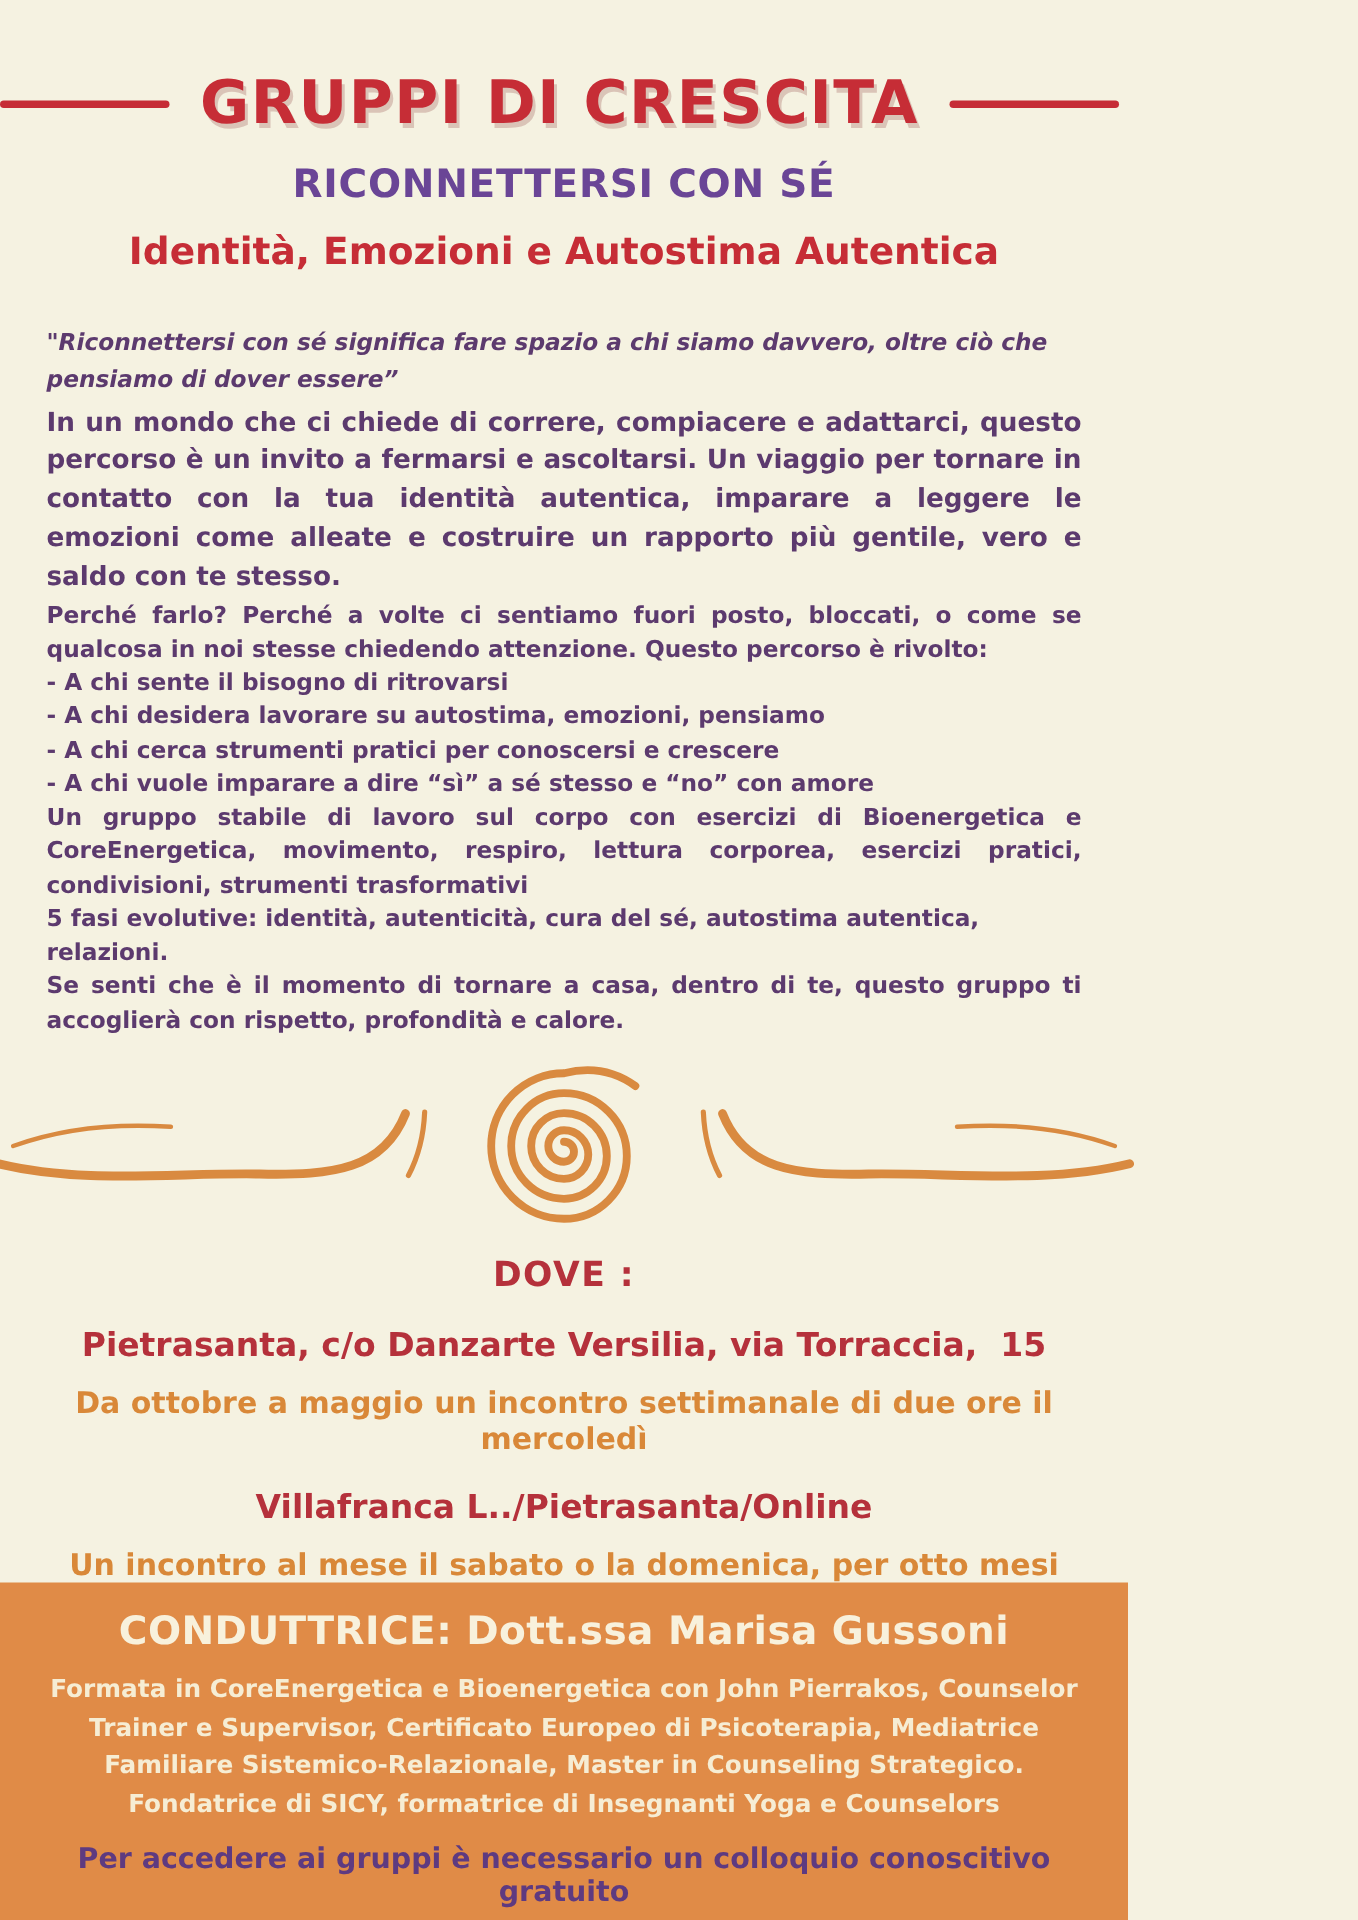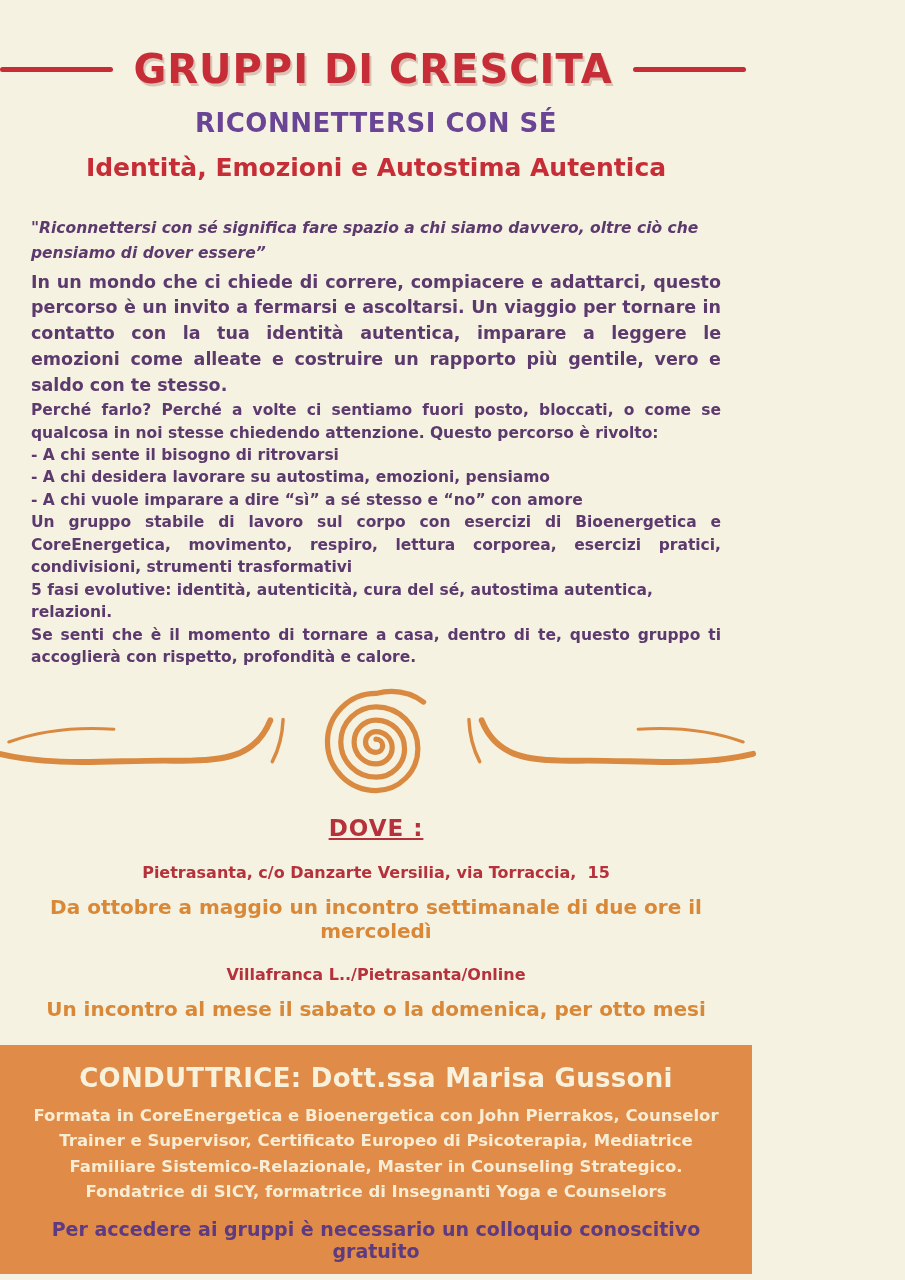--- a/index.html
+++ b/index.html
@@ -38,22 +38,22 @@
   .list-line { font-weight:bold; font-size:15.5px; line-height:1.45; }
 
   
   .divider { margin-top:12px; display:flex; align-items:center; justify-content:center; }
   .flourish { flex:0 0 auto; }
   .spiral-wrap { margin:0 28px; flex:0 0 auto; }
   svg .stroke { fill:none; stroke:#D98A40; stroke-linecap:round; }
 
   
   .where { text-align:center; margin-top:8px; }
-  .where-heading { font-size:23px; font-weight:bold; color:#B5313B; letter-spacing:1px;text-decoration:underline; }
-  .where-loc { font-size:16px; font-weight:bold; color:#B5313B; margin-top:22px;
+  .where-heading { font-size:23px; font-weight:bold; color:#B5313B; letter-spacing:1px; }
+  .where-loc { font-size:22px; font-weight:bold; color:#B5313B; margin-top:22px;
     white-space:pre-wrap; }
   .where-sched { font-size:20px; font-weight:bold; color:#D98838; margin-top:13px; }
 
   
   .band {
     margin-top:auto; background:#E08B47; padding:18px 26px 12px 26px;
     margin-bottom:6px; text-align:center;
   }
   .conductor { font-size:26px; font-weight:bold; color:#F8F1DC; letter-spacing:0.3px; }
   .bio { font-size:16.5px; font-weight:bold; color:#F6EDD4; line-height:1.55;
@@ -74,20 +74,21 @@
   </div>
   <div class="subtitle">RICONNETTERSI CON SÉ</div>
   <div class="tagline">Identità, Emozioni e Autostima Autentica</div>
 
   <div class="intro">
     <div class="quote">"Riconnettersi con sé significa fare spazio a chi siamo davvero, oltre ciò che pensiamo di dover essere”</div>
     <div class="para-large">In un mondo che ci chiede di correre, compiacere e adattarci, questo percorso è un invito a fermarsi e ascoltarsi. Un viaggio per tornare in contatto con la tua identità autentica, imparare a leggere le emozioni come alleate e costruire un rapporto più gentile, vero e saldo con te stesso.</div>
     <div class="para-small">Perché farlo? Perché a volte ci sentiamo fuori posto, bloccati, o come se qualcosa in noi stesse chiedendo attenzione. Questo percorso è rivolto:</div>
     <div class="list-line">- A chi sente il bisogno di ritrovarsi</div>
     <div class="list-line">- A chi desidera lavorare su autostima, emozioni, pensiamo</div>
+    <div class="list-line">- A chi cerca strumenti pratici per conoscersi e crescere</div>
     <div class="list-line">- A chi vuole imparare a dire “sì” a sé stesso e “no” con amore</div>
     <div class="para-small">Un gruppo stabile di lavoro sul corpo con esercizi di Bioenergetica e CoreEnergetica, movimento, respiro, lettura corporea, esercizi pratici, condivisioni, strumenti trasformativi</div>
     <div class="list-line">5 fasi evolutive: identità, autenticità, cura del sé, autostima autentica, relazioni.</div>
     <div class="para-small">Se senti che è il momento di tornare a casa, dentro di te, questo gruppo ti accoglierà con rispetto, profondità e calore.</div>
   </div>
 
   <div class="divider">
     <span class="flourish">
       <svg width="295" height="72" viewBox="0 0 300 64">
         <path class="stroke" stroke-width="3" d="M 15,32 Q 62,15 122,19"></path>

